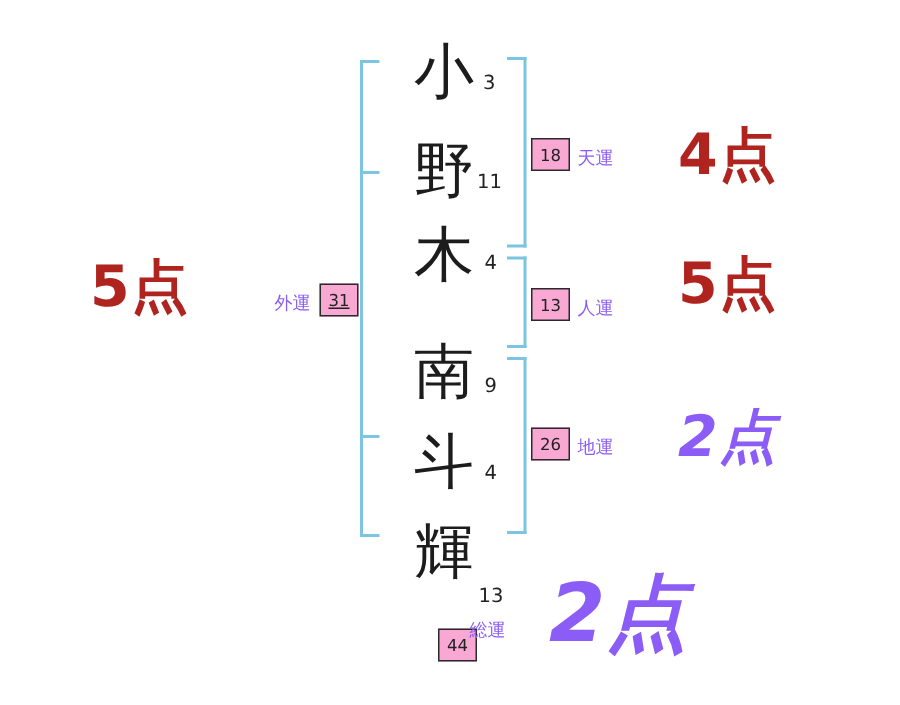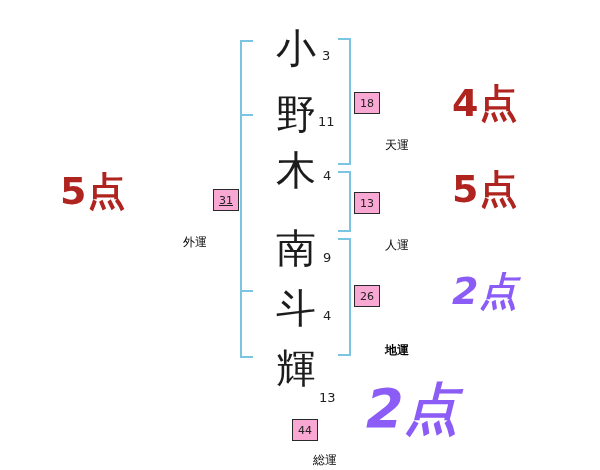--- a/index.html
+++ b/index.html
@@ -86,27 +86,26 @@
   }
   .box-ten { left: 354px; top: 92px; }
   .box-jin { left: 354px; top: 192px; }
   .box-chi { left: 354px; top: 285px; }
   .box-gai { left: 213px; top: 189px; text-decoration: underline; }
   .box-sou { left: 282px; top: 419px; margin-left: 10px; }
 
   .fortune-label {
     position: absolute;
     font-size: 12px;
-    color: #000000;
+    color: #8b5cf6;
     white-space: nowrap;
-    margin-top: 40px;
   }
   .lbl-ten { left: 385px; top: 97px; }
   .lbl-jin { left: 385px; top: 197px; }
-  .lbl-chi { left: 385px; top: 302px; font-weight: bold; }
+  .lbl-chi { left: 385px; top: 290px; }
   .lbl-gai { left: 183px; top: 194px; }
   .lbl-sou { left: 313px; top: 412px; }
 
   
   .score {
     position: absolute;
     font-size: 38px;
     font-weight: bold;
     letter-spacing: 1px;
     line-height: 1;

